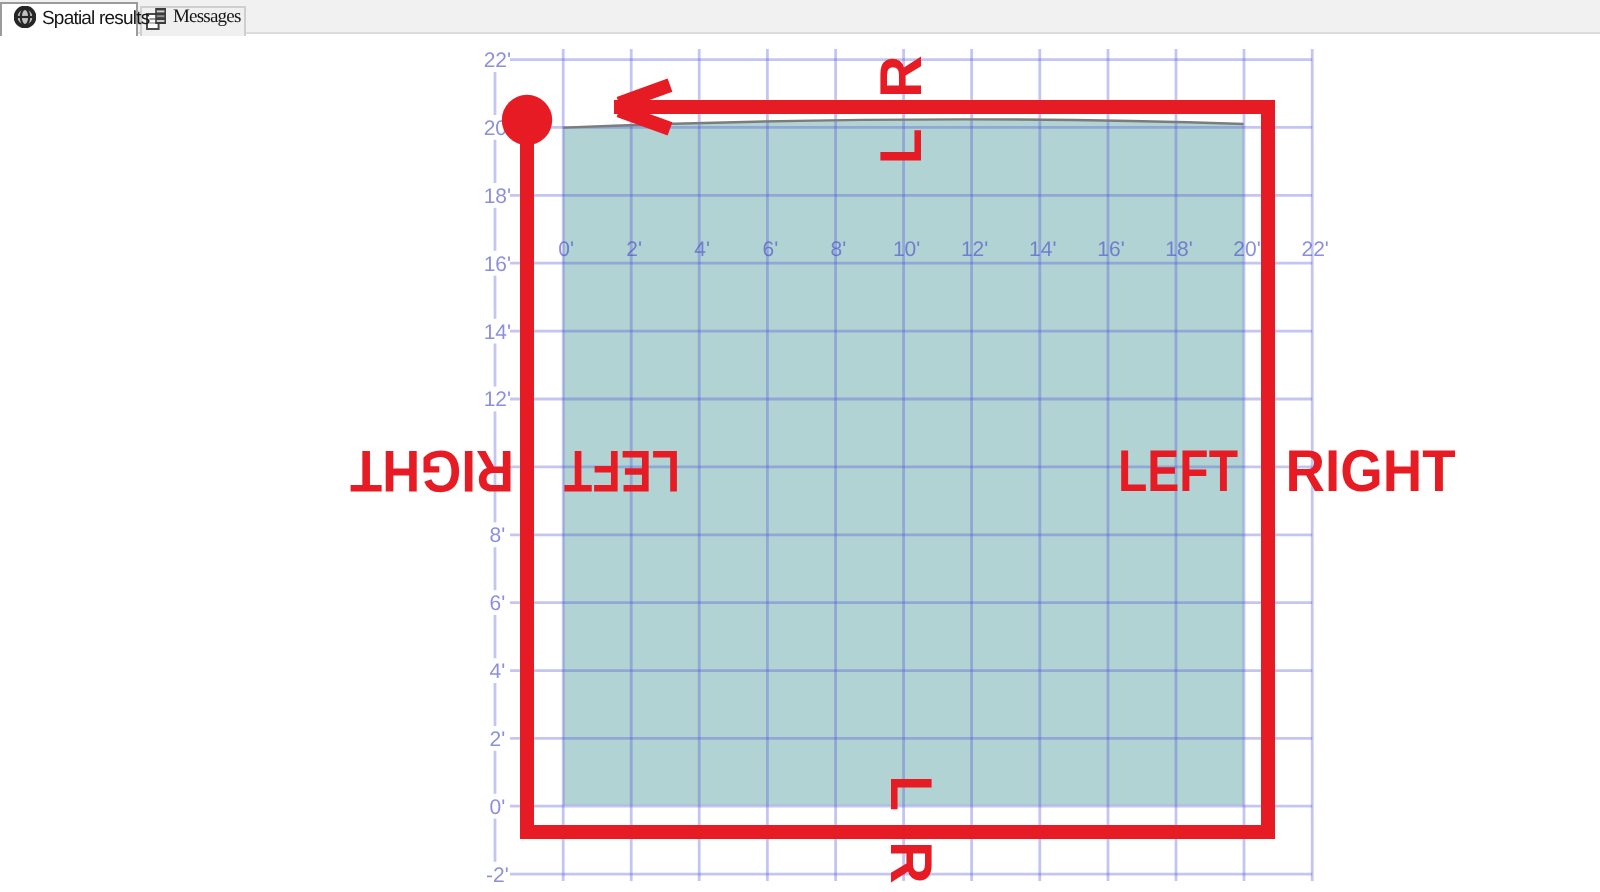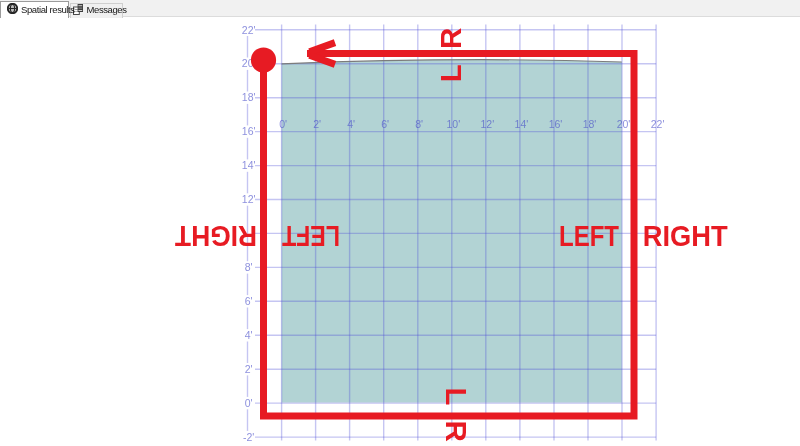--- a/index.html
+++ b/index.html
@@ -13,21 +13,21 @@
 <svg style="position:absolute;left:73px;top:2.5px;" width="11" height="12" viewBox="0 0 11 12">
     <rect x="0.5" y="4" width="5.8" height="7.5" fill="#fdfdfd" stroke="#4a4a4a" stroke-width="1"></rect>
     <rect x="1.7" y="6" width="3.2" height="1" fill="#9a9a9a"></rect>
     <rect x="1.7" y="8" width="3.2" height="1" fill="#bdbdbd"></rect>
     <rect x="4.6" y="1" width="5.4" height="8" fill="#3c3c3c"></rect>
     <rect x="5.4" y="2.2" width="3.8" height="1" fill="#cfcfcf"></rect>
     <rect x="5.4" y="4.6" width="3.8" height="1" fill="#8f8f8f"></rect>
     <rect x="5.4" y="7" width="3.8" height="1" fill="#cfcfcf"></rect>
   </svg>
 
-<div class="tabtxt" style="position:absolute;left:86.5px;top:3.5px;">Messages</div>
+<div class="tabtxt" style="position:absolute;left:86.5px;top:3.5px;font-family:Liberation Serif, serif;">Messages</div>
 
 <div style="position:absolute;left:0px;top:1px;width:67px;height:16px;background:#fff;border:1px solid #9b9b9b;border-bottom:none;"></div>
 
 <svg style="position:absolute;left:7px;top:2.5px;" width="11" height="11" viewBox="0 0 11 11">
     <circle cx="5.5" cy="5.5" r="4.7" fill="#c2c2c2" stroke="#262626" stroke-width="2"></circle>
     <ellipse cx="5.5" cy="5.5" rx="2.1" ry="4.0" fill="none" stroke="#262626" stroke-width="1.1"></ellipse>
     <line x1="1.4" y1="5.5" x2="9.6" y2="5.5" stroke="#262626" stroke-width="1.1"></line>
   </svg>
 
 <div class="tabtxt" style="position:absolute;left:21px;top:3.5px;">Spatial results</div>

